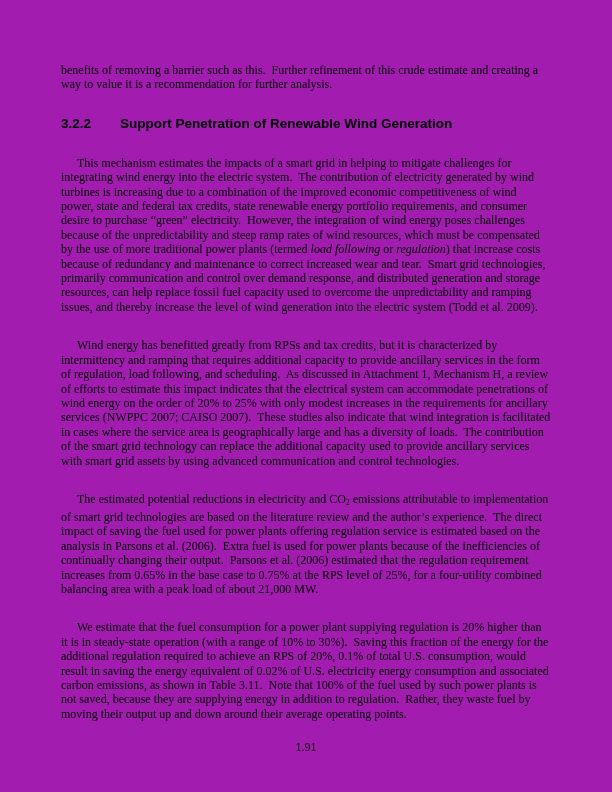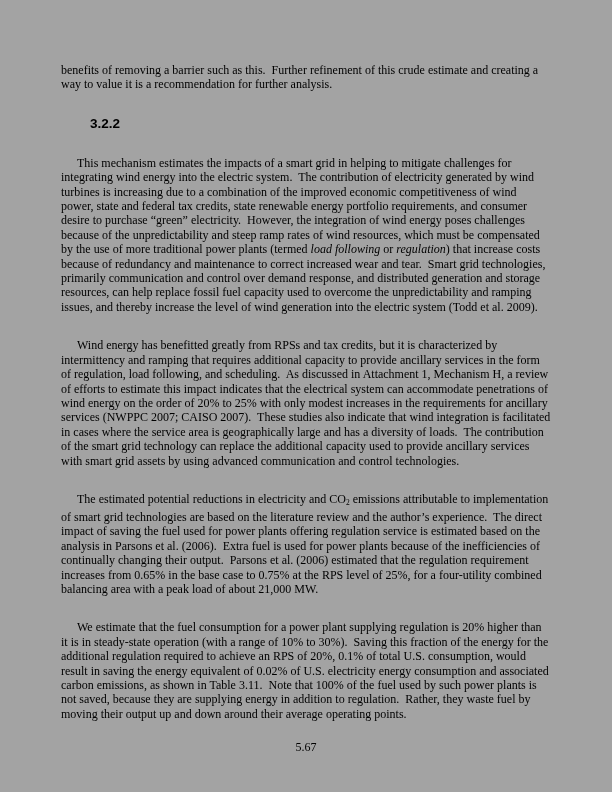--- a/index.html
+++ b/index.html
@@ -4,21 +4,21 @@
 <style>
   html, body {
     margin: 0;
     padding: 0;
     background: #ffffff;
   }
   .page {
     position: relative;
     width: 612px;
     height: 792px;
-    background: #a3a3a3;
+    background: #a21caf;
     color: #000000;
     font-family: "Liberation Serif", serif;
     font-size: 12px;
     line-height: 14.4px;
     overflow: hidden;
   }
   .content {
     position: absolute;
     left: 61px;
     top: 63px;
@@ -40,21 +40,20 @@
     margin-top: 24px;
     margin-bottom: 7px;
     font-family: "Liberation Sans", sans-serif;
     font-weight: bold;
     font-size: 13.5px;
     line-height: 16px;
   }
   .heading-number {
     flex: none;
     width: 59px;
-    text-align: right;
   }
   .seg-italic {
     font-style: italic;
   }
   .seg-sub {
     font-size: 0.62em;
     vertical-align: -0.22em;
   }
   .footer {
     position: absolute;
@@ -67,26 +66,27 @@
 </head>
 <body>
 
 <div class="page">
   <div class="content">
 
     <p class="para"><span>benefits of removing a barrier such as this.  Further refinement of this crude estimate and creating a way to value it is a recommendation for further analysis.</span></p>
 
     <div class="section-heading">
       <span class="heading-number">3.2.2</span>
+      <span class="heading-title">Support Penetration of Renewable Wind Generation</span>
     </div>
 
     <p class="para indent body-para"><span>This mechanism estimates the impacts of a smart grid in helping to mitigate challenges for integrating wind energy into the electric system.  The contribution of electricity generated by wind turbines is increasing due to a combination of the improved economic competitiveness of wind power, state and federal tax credits, state renewable energy portfolio requirements, and consumer desire to purchase “green” electricity.  However, the integration of wind energy poses challenges because of the unpredictability and steep ramp rates of wind resources, which must be compensated by the use of more traditional power plants (termed </span><span class="seg-italic">load following</span><span> or </span><span class="seg-italic">regulation</span><span>) that increase costs because of redundancy and maintenance to correct increased wear and tear.  Smart grid technologies, primarily communication and control over demand response, and distributed generation and storage resources, can help replace fossil fuel capacity used to overcome the unpredictability and ramping issues, and thereby increase the level of wind generation into the electric system (Todd et al. 2009).</span></p>
 
     <p class="para indent body-para"><span>Wind energy has benefitted greatly from RPSs and tax credits, but it is characterized by intermittency and ramping that requires additional capacity to provide ancillary services in the form of regulation, load following, and scheduling.  As discussed in Attachment 1, Mechanism H, a review of efforts to estimate this impact indicates that the electrical system can accommodate penetrations of wind energy on the order of 20% to 25% with only modest increases in the requirements for ancillary services (NWPPC 2007; CAISO 2007).  These studies also indicate that wind integration is facilitated in cases where the service area is geographically large and has a diversity of loads.  The contribution of the smart grid technology can replace the additional capacity used to provide ancillary services with smart grid assets by using advanced communication and control technologies.</span></p>
 
     <p class="para indent body-para"><span>The estimated potential reductions in electricity and CO</span><span class="seg-sub">2</span><span> emissions attributable to implementation of smart grid technologies are based on the literature review and the author’s experience.  The direct impact of saving the fuel used for power plants offering regulation service is estimated based on the analysis in Parsons et al. (2006).  Extra fuel is used for power plants because of the inefficiencies of continually changing their output.  Parsons et al. (2006) estimated that the regulation requirement increases from 0.65% in the base case to 0.75% at the RPS level of 25%, for a four-utility combined balancing area with a peak load of about 21,000 MW.</span></p>
 
     <p class="para indent body-para"><span>We estimate that the fuel consumption for a power plant supplying regulation is 20% higher than it is in steady-state operation (with a range of 10% to 30%).  Saving this fraction of the energy for the additional regulation required to achieve an RPS of 20%, 0.1% of total U.S. consumption, would result in saving the energy equivalent of 0.02% of U.S. electricity energy consumption and associated carbon emissions, as shown in Table 3.11.  Note that 100% of the fuel used by such power plants is not saved, because they are supplying energy in addition to regulation.  Rather, they waste fuel by moving their output up and down around their average operating points.</span></p>
 
   </div>
 
-  <div class="footer">5.67</div>
+  <div class="footer">1.91</div>
 </div>
 
 </body></html>

